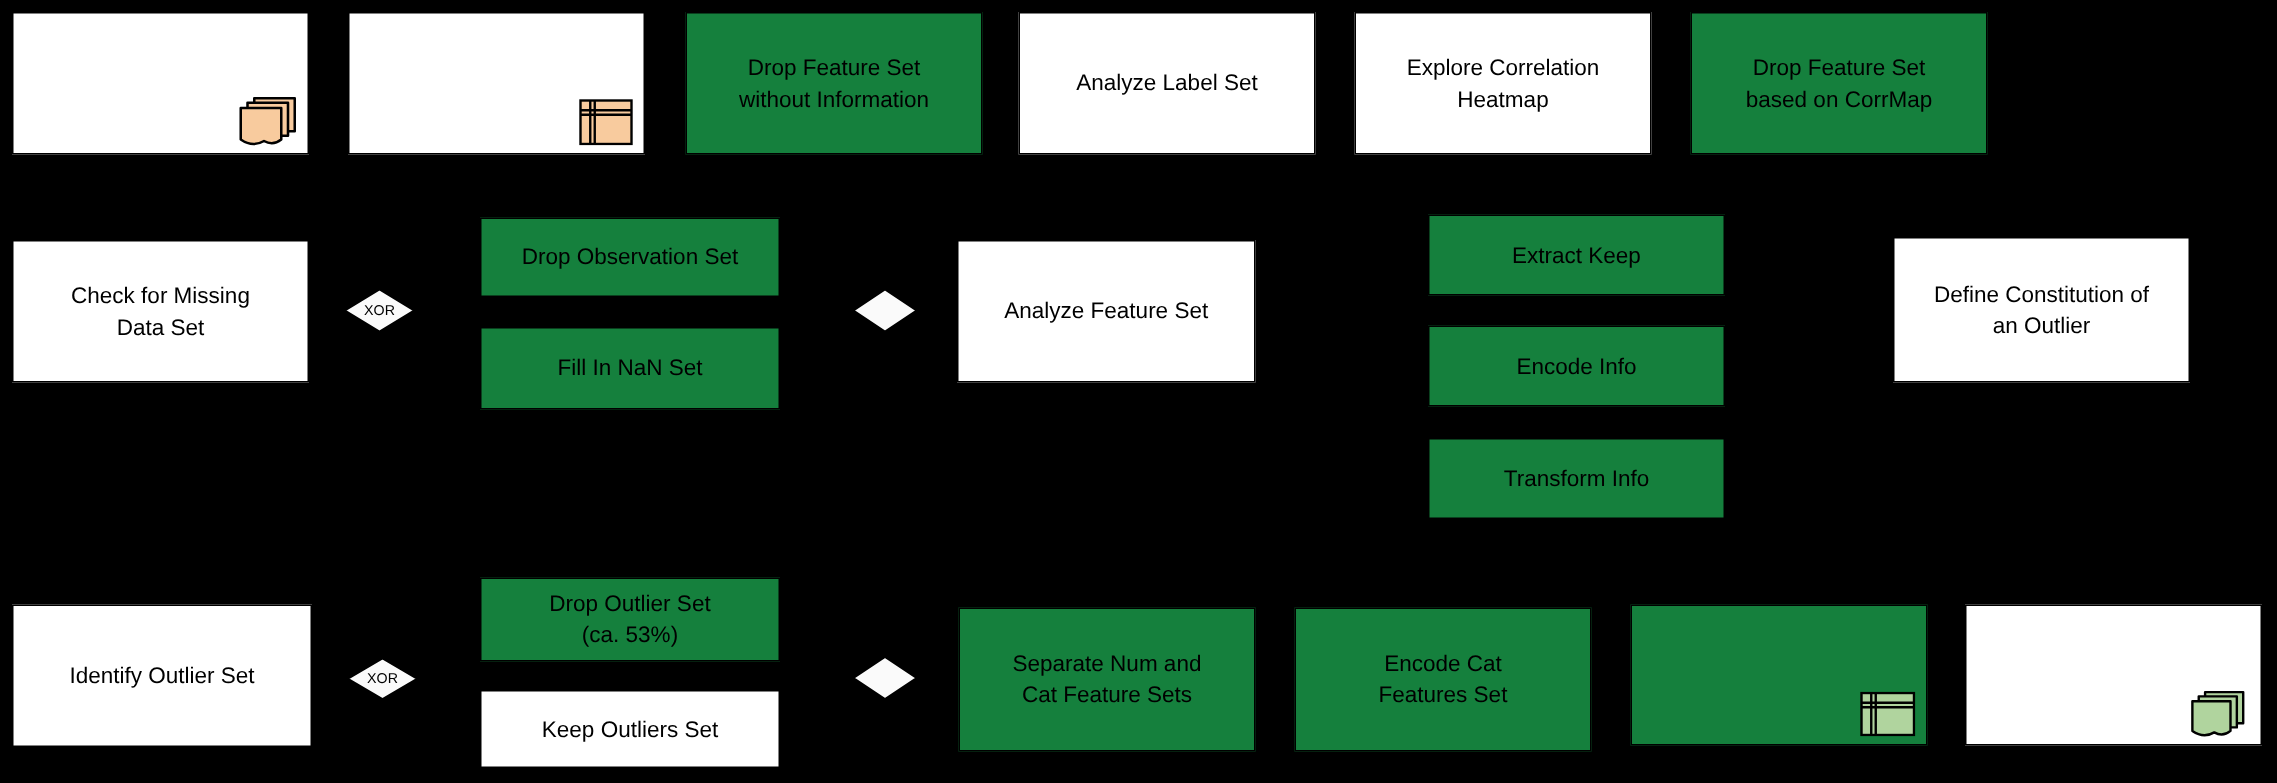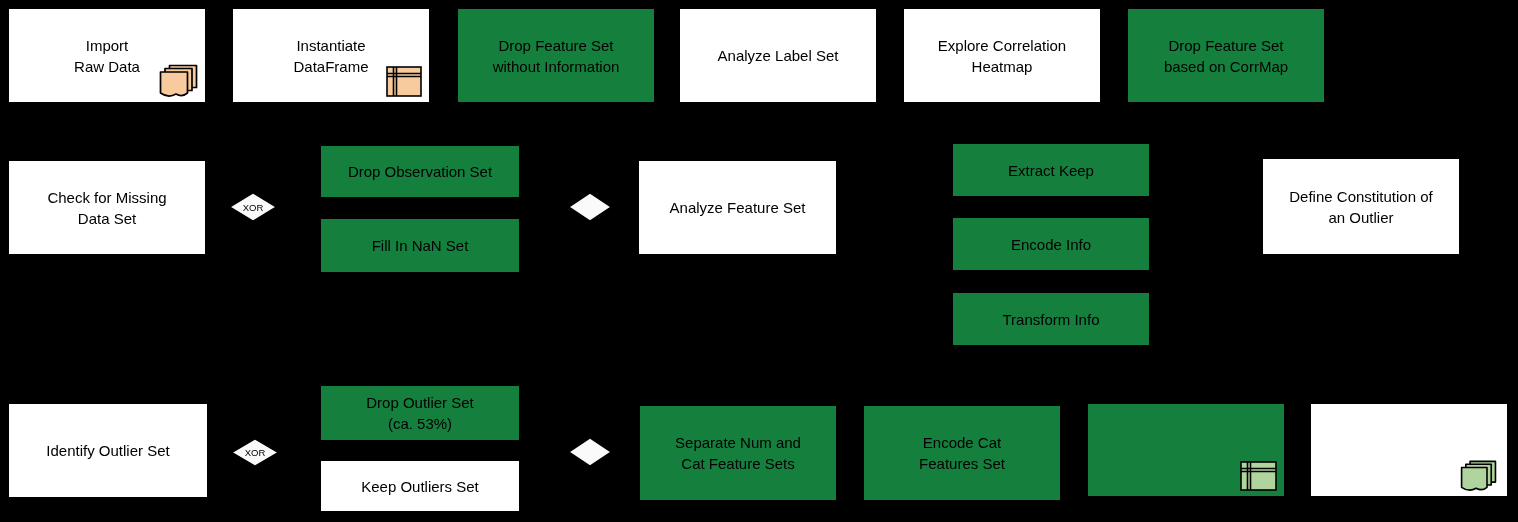--- a/index.html
+++ b/index.html
@@ -24,34 +24,30 @@
   .gwlbl {
     position:absolute; inset:0;
     display:flex; align-items:center; justify-content:center;
     font-size:9.5px; color:#000000;
   }
 </style>
 </head>
 <body>
 
 <div class="node" style="left:8px;top:8px;width:198px;height:95px">
-  <span class="lbl">Import
-Raw Data</span>
   <svg class="shape-icon icon-br" width="40" height="34" viewBox="0 0 40 34">
     <g fill="#f8cb9e" stroke="#000000" stroke-width="1.7" stroke-linejoin="round">
       <path d="M10.5 1.5 h27 v22 h-27 z"></path>
       <path d="M6 4.5 h27 v22 h-27 z"></path>
       <path d="M1.5 8 H28.5 V29 Q23 33.5 17 30 Q9.5 34.5 1.5 29 Z"></path>
     </g>
   </svg>
 </div>
 
 <div class="node" style="left:232px;top:8px;width:198px;height:95px">
-  <span class="lbl">Instantiate
-DataFrame</span>
   <svg class="shape-icon" style="right:7px;bottom:5px" width="36" height="31" viewBox="0 0 36 31">
     <g fill="#f8cb9e" stroke="#000000" stroke-width="1.6">
       <rect x="1" y="1" width="34" height="29"></rect>
       <line x1="1" y1="7.5" x2="35" y2="7.5"></line>
       <line x1="1" y1="10.5" x2="35" y2="10.5"></line>
       <line x1="7.5" y1="1" x2="7.5" y2="30"></line>
       <line x1="10.5" y1="1" x2="10.5" y2="30"></line>
     </g>
   </svg>
 </div>

